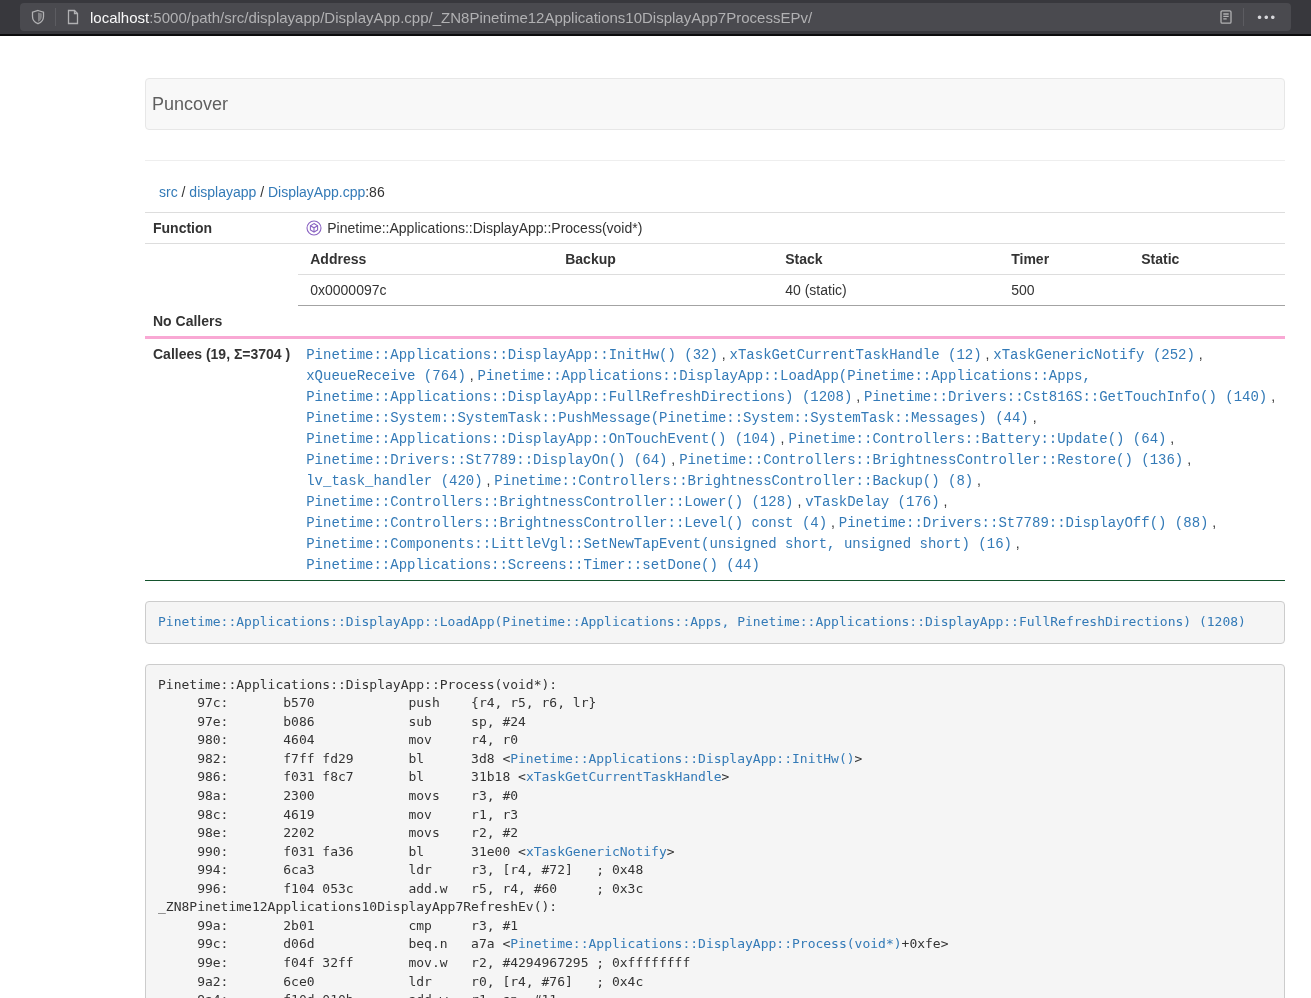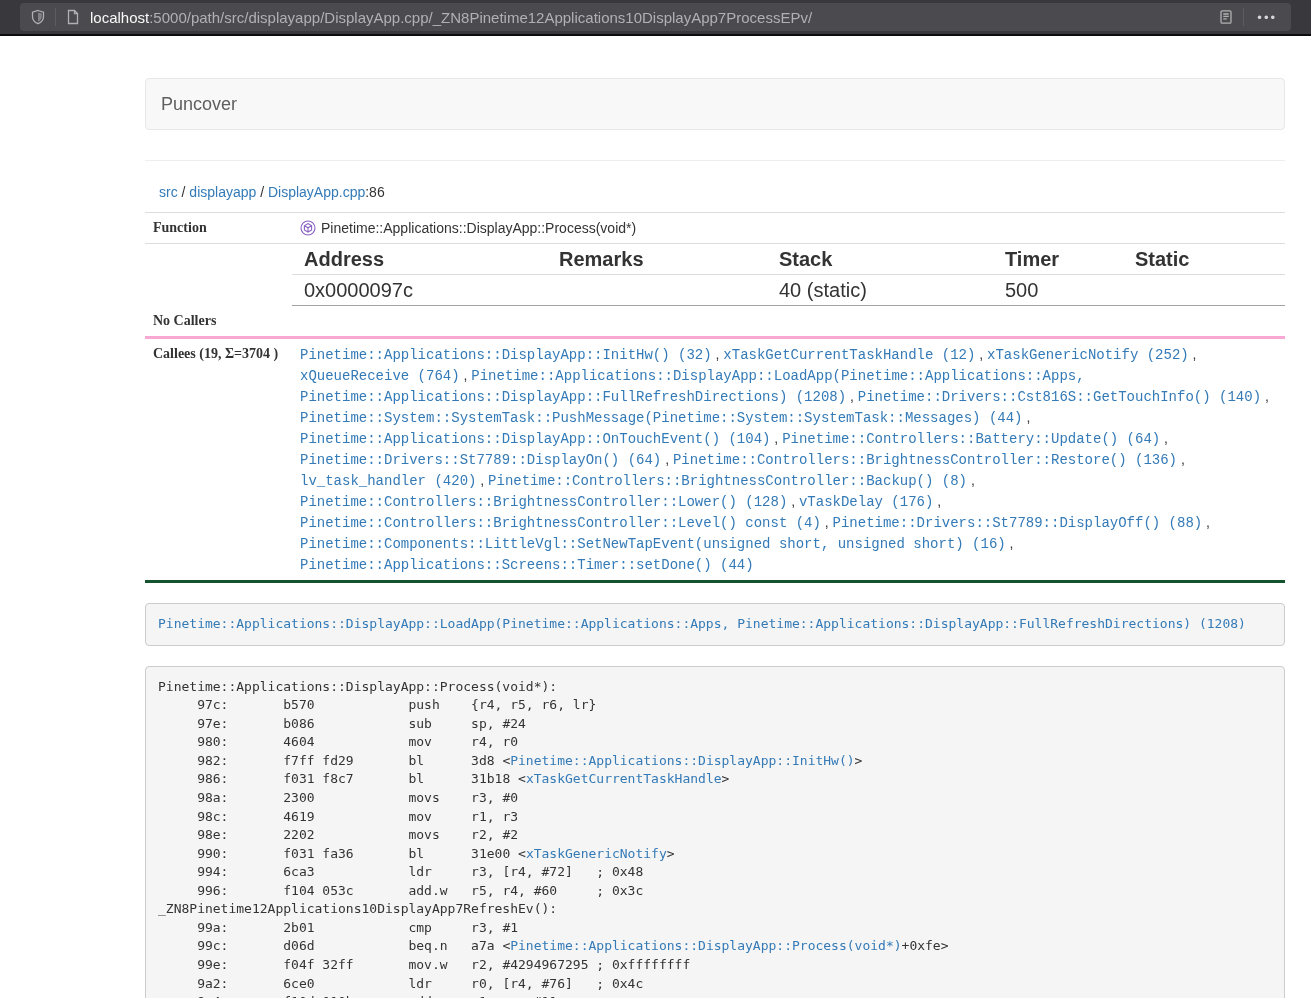--- a/index.html
+++ b/index.html
@@ -26,43 +26,43 @@
   }
   .url-text .host{ color:#f9f9fa; }
   .url-right{ display:flex; align-items:center; margin-left:6px; }
   .dots{ color:#d7d7db; font-size:13px; letter-spacing:2px; padding:0 4px; }
 
   
   .container{ width:1140px; margin:42px 0 0 145px; }
 
   .navbar{
     background:#f8f8f8; border:1px solid #e7e7e7; border-radius:4px;
-    height:52px; display:flex; align-items:center; padding:0 15px;
+    height:52px; display:flex; align-items:center; padding:0 6px;
   }
   .navbar-brand{ font-size:18px; color:#5f5f5f; text-decoration:none; line-height:20px; }
 
   hr{ border:0; border-top:1px solid #eee; margin:30px 0 21px; }
 
   .breadcrumb{ font-size:14px; line-height:20px; margin:0 14px 10px; color:#333; }
   .breadcrumb a{ color:#337ab7; text-decoration:none; }
   .breadcrumb .sep{ color:#333; }
 
   table{ border-collapse:collapse; }
   .symbol-table{ width:100%; font-size:14px; line-height:20px; }
   .symbol-table th, .symbol-table td{
     text-align:left; vertical-align:top; padding:5px 8px; font-weight:normal;
   }
-  .symbol-table > tbody > tr > th{ font-weight:bold; white-space:nowrap;font-family:Liberation Serif, serif; }
+  .symbol-table > tbody > tr > th{ font-weight:bold; white-space:nowrap; }
   .col-head{ width:147px; }
   tr.fn-row > th, tr.fn-row > td{ border-top:1px solid #ddd; border-bottom:1px solid #ddd; }
   tr.no-callers-row > th, tr.no-callers-row > td{ border-bottom:3px solid #f9a8d4; }
-  tr.callees-row > th, tr.callees-row > td{ border-bottom:3px solid #14532d; }
+  tr.callees-row > th, tr.callees-row > td{ border-bottom:1px solid #14532d; }
   td.nested-cell{ padding:0 !important; }
 
-  .inner-table{ width:100%; font-size:20px; line-height:20px; }
+  .inner-table{ width:100%; font-size:14px; line-height:20px; }
   .inner-table th, .inner-table td{ text-align:left; padding:5px 12px; }
   .inner-table thead th{ font-weight:bold; border-bottom:1px solid #ddd; }
   .inner-table tbody td{ border-bottom:1px solid #a3a3a3; }
   .c-address{ width:255px; } .c-remarks{ width:220px; }
   .c-stack{ width:226px; } .c-code{ width:130px; }
 
   .fn-name-wrap{ display:flex; align-items:center; gap:5px; }
   .type-icon{ width:16px; height:16px; flex:0 0 auto; color:#8a63c2; }
 
   .callees a{ color:#337ab7; text-decoration:none;font-family:Liberation Mono, monospace; }
@@ -135,21 +135,21 @@
           </span>
         </td>
       </tr>
       <tr>
         <th class="col-head"></th>
         <td class="nested-cell">
           <table class="inner-table">
             <thead>
               <tr>
                 <th class="c-address">Address</th>
-                <th class="c-remarks">Remarks</th>
+                <th class="c-remarks">Backup</th>
                 <th class="c-stack">Stack</th>
                 <th class="c-code">Timer</th>
                 <th>Static</th>
               </tr>
             </thead>
             <tbody>
               <tr>
                 <td>0x0000097c</td>
                 <td></td>
                 <td>40 (static)</td>

